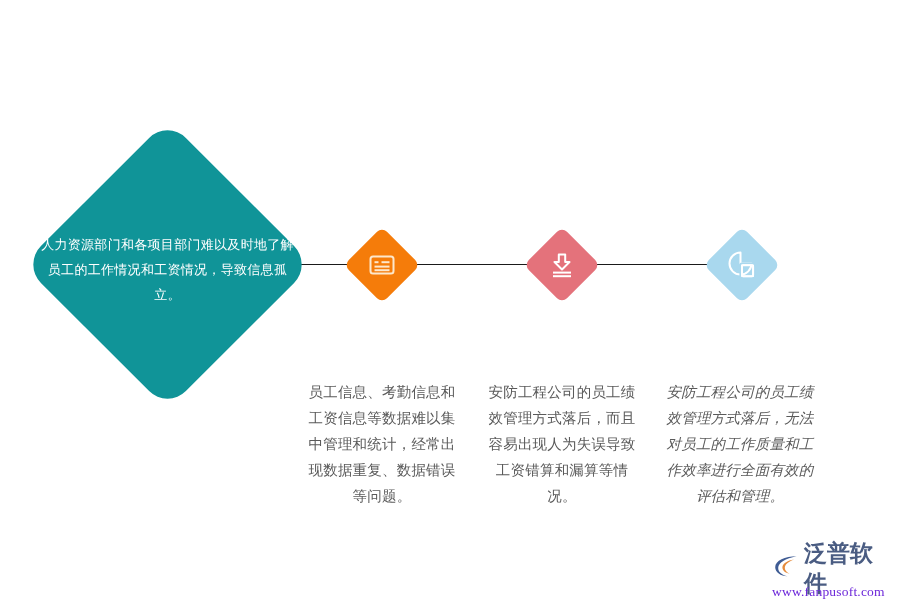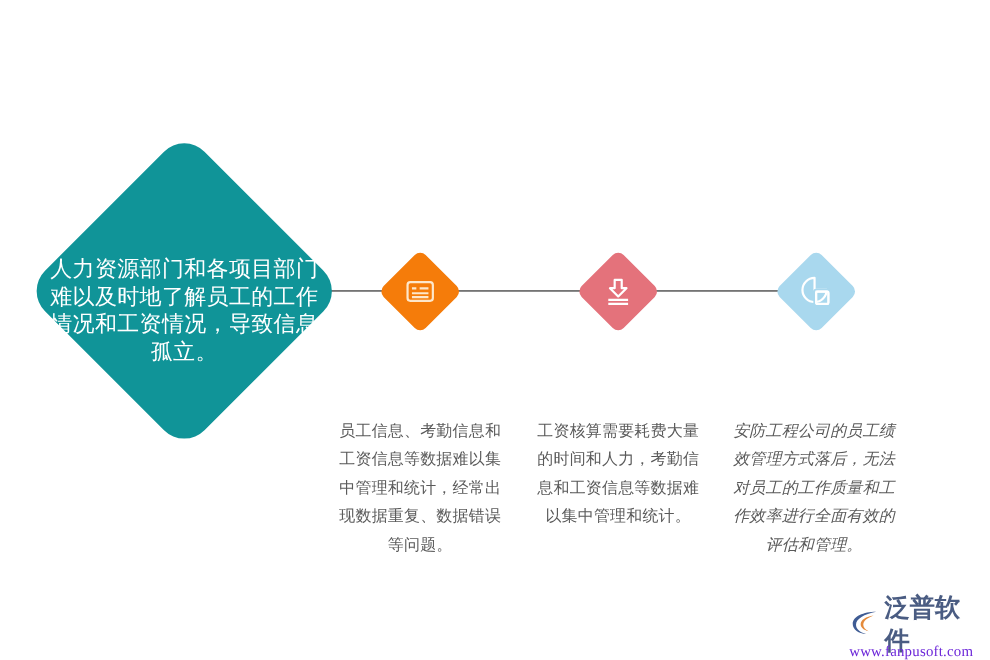--- a/index.html
+++ b/index.html
@@ -81,21 +81,21 @@
   }
 
   
   #main-text {
     position: absolute;
     left: 40px;
     top: 232px;
     width: 255px;
     text-align: center;
     color: #ffffff;
-    font-size: 20px;
+    font-size: 13px;
     line-height: 25px;
     letter-spacing: 0.3px;
   }
 
   
   .caption {
     position: absolute;
     top: 379px;
     width: 160px;
     text-align: center;
@@ -184,21 +184,21 @@
           <path d="M14.5 3.6 A11 11 0 1 0 25.5 14.6 L14.5 14.6 Z" fill="none" stroke="#FFFFFF" stroke-width="2" stroke-linejoin="round"></path>
           <rect x="15.8" y="16.0" width="11.5" height="11.5" rx="1.2" ry="1.2" fill="none" stroke="#FFFFFF" stroke-width="2"></rect>
           <rect x="14.2" y="14.4" width="14.6" height="14.6" rx="1.6" ry="1.6" fill="none" stroke="#A9D8EE" stroke-width="1.6"></rect>
           <rect x="16.0" y="16.2" width="11.1" height="11.1" rx="1.2" ry="1.2" fill="none" stroke="#FFFFFF" stroke-width="2"></rect>
         </svg>
       </div>
     </div>
   </div>
 
   <div class="caption" id="caption-1">员工信息、考勤信息和工资信息等数据难以集中管理和统计，经常出现数据重复、数据错误等问题。</div>
-  <div class="caption" id="caption-2">工资核算需要耗费大量的时间和人力，考勤信息和工资信息等数据难以集中管理和统计。</div>
+  <div class="caption" id="caption-2">安防工程公司的员工绩效管理方式落后，而且容易出现人为失误导致工资错算和漏算等情况。</div>
   <div class="caption" id="caption-3">安防工程公司的员工绩效管理方式落后，无法对员工的工作质量和工作效率进行全面有效的评估和管理。</div>
 
   <div id="logo">
     <div id="logo-row">
       <span>
         <svg width="28" height="28" viewBox="0 0 28 28" aria-hidden="true">
           <path d="M24.5 4.2 C13 4.2 3.2 8.5 3.2 15.2 C3.2 20.2 8.6 24.0 15.5 24.3 C9.6 23.0 6.2 19.8 6.2 16.0 C6.2 10.6 13.5 6.4 24.5 4.2 Z" fill="#3f5c94"></path>
           <path d="M22.2 7.6 C15.2 8.6 10.4 11.6 10.4 15.6 C10.4 18.6 13.2 21.0 17.6 21.8 C14.4 20.2 12.8 18.2 12.8 16.0 C12.8 12.8 16.4 9.6 22.2 7.6 Z" fill="#e58b3c"></path>
         </svg>
       </span>

